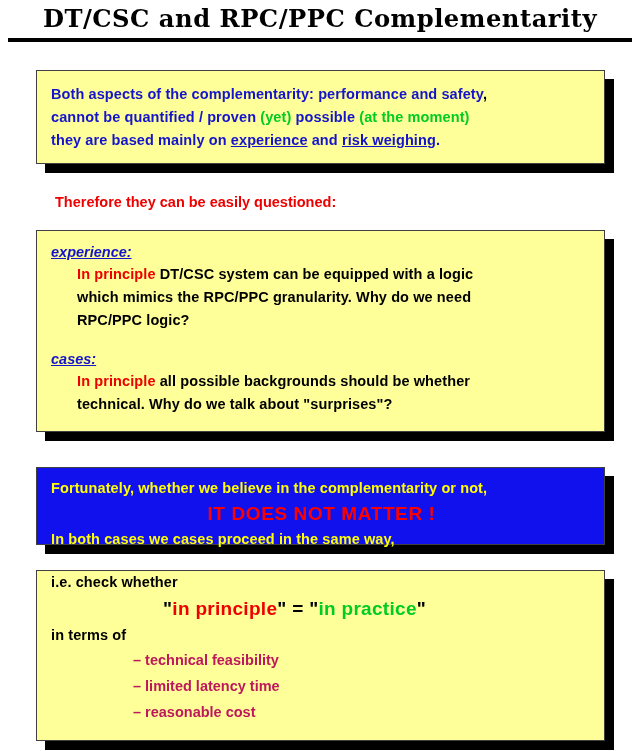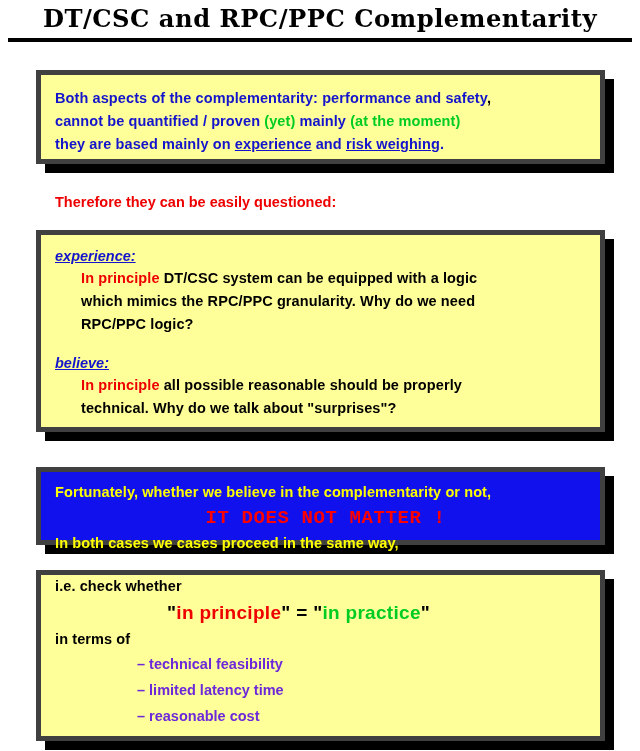--- a/index.html
+++ b/index.html
@@ -38,21 +38,21 @@
     position: absolute;
     left: 8px; top: 38px;
     width: 624px; height: 4px;
     background: #000000;
   }
 
   
   .card {
     position: absolute;
     box-sizing: border-box;
-    border: 5px solid #404040;
+    border: 1px solid #404040;
     box-shadow: 9px 9px 0 0 #000000;
   }
   .card.yellow { background: #ffff99; }
   .card.blue   { background: #1111ee; padding-left: 33px; }
 
   .line {
     white-space: nowrap;
     font-weight: bold;
     font-size: 14.5px;
     line-height: 23px;
@@ -119,21 +119,20 @@
     width: 541px;
   }
   #matter-headline {
     text-align: center;
     font-weight: bold;
     font-size: 19px;
     color: #ff0000;
     line-height: 28px;
     white-space: nowrap;
     letter-spacing: 0.6px;
-    font-family: Liberation Mono, monospace;
   }
 
   
   #box-check {
     left: 36px; top: 570px;
     width: 569px; height: 171px;
   }
   #box-check .body {
     position: absolute;
     left: 14px; top: 0;
@@ -143,63 +142,63 @@
     font-weight: bold;
     font-size: 19px;
     line-height: 30px;
     white-space: nowrap;
     padding-left: 112px;
     letter-spacing: 0.3px;
   }
   .bullet-line {
     font-weight: bold;
     font-size: 14.5px;
-    color: #6d28d9;
+    color: #be185d;
     line-height: 26px;
     padding-left: 82px;
     white-space: nowrap;
   }
 </style>
 </head>
 <body>
 
 <div id="title-area">
   <div id="page-title">DT/CSC and RPC/PPC Complementarity</div>
   <div id="title-rule"></div>
 </div>
 
 <div id="box-intro" class="card yellow">
   <div class="body">
     <div class="line">
       <span class="c-blue">Both aspects of the complementarity: performance and safety</span><span class="c-black">,</span>
     </div>
     <div class="line">
-      <span class="c-blue">cannot be quantified / proven </span><span class="c-green">(yet)</span><span class="c-blue"> mainly </span><span class="c-green">(at the moment)</span>
+      <span class="c-blue">cannot be quantified / proven </span><span class="c-green">(yet)</span><span class="c-blue"> possible </span><span class="c-green">(at the moment)</span>
     </div>
     <div class="line">
       <span class="c-blue">they are based mainly on </span><span class="c-blue u">experience</span><span class="c-blue"> and </span><span class="c-blue u">risk weighing</span><span class="c-blue">.</span>
     </div>
   </div>
 </div>
 
 <div id="therefore-line">Therefore they can be easily questioned:</div>
 
 <div id="box-questions" class="card yellow">
   <div class="body">
 
     <div class="subhead">experience:</div>
     <div class="line indent">
       <span class="c-red">In principle</span><span class="c-black"> DT/CSC system can be equipped with a logic</span>
     </div>
     <div class="line indent c-black">which mimics the RPC/PPC granularity.  Why do we need</div>
     <div class="line indent c-black">RPC/PPC logic?</div>
 
-    <div class="subhead gap-block">believe:</div>
+    <div class="subhead gap-block">cases:</div>
     <div class="line indent">
-      <span class="c-red">In principle</span><span class="c-black"> all possible reasonable should be properly</span>
+      <span class="c-red">In principle</span><span class="c-black"> all possible backgrounds should be whether</span>
     </div>
     <div class="line indent c-black">technical.  Why do we talk about "surprises"?</div>
   </div>
 </div>
 
 <div id="box-matter" class="card blue">
   <div class="body">
     <div class="line c-yellow">Fortunately, whether we believe in the complementarity or not,</div>
     <div id="matter-headline">IT DOES NOT MATTER !</div>
     <div class="line c-yellow">In both cases we cases proceed in the same way,</div>

